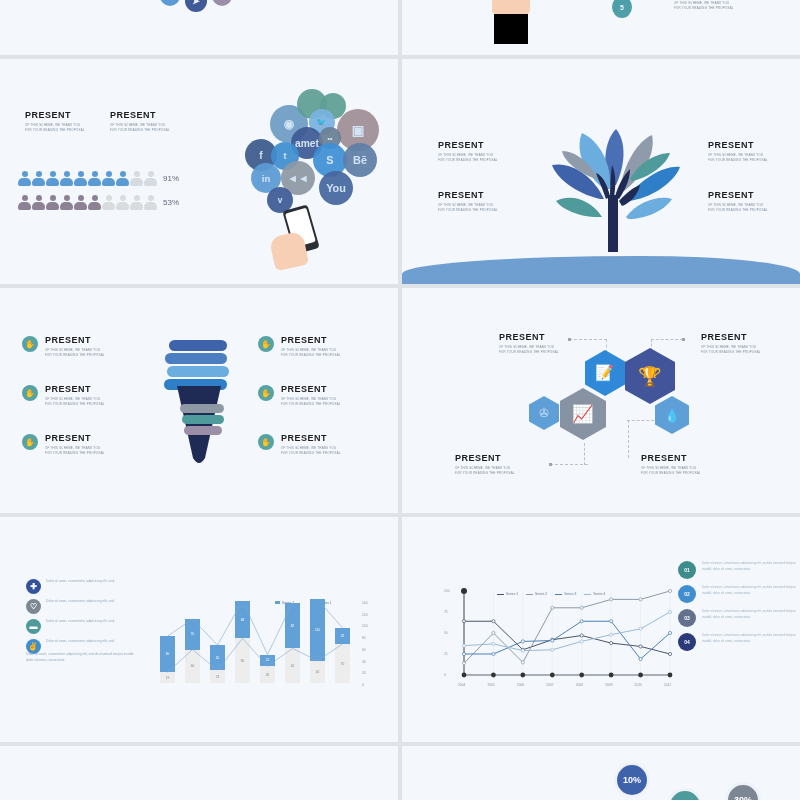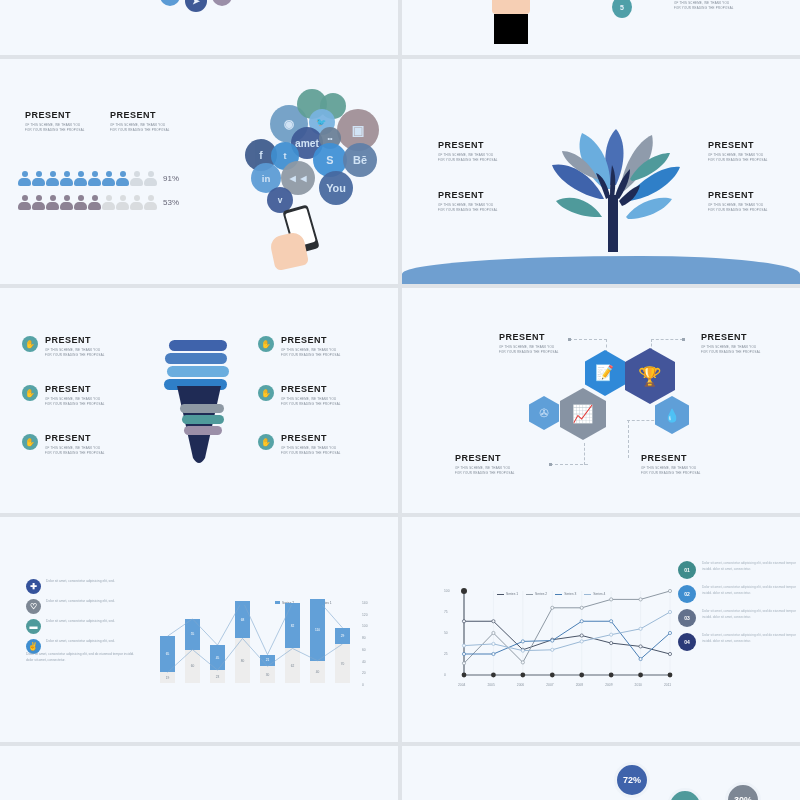--- a/index.html
+++ b/index.html
@@ -586,18 +586,18 @@
         </div>
         <div class="lc-row">
           <div class="num-badge" style="background: rgb(43, 58, 120);">04</div>
           <div class="lc-txt">Dolor sit amet, consectetur adipisicing elit, sed do eiusmod tempor incidid. dolor sit amet, consectetur.</div>
         </div>
       </div>
   </div>
 
   <div class="slide"></div>
   <div class="slide">
-    <div class="pcirc" style="left:212px;top:16px;width:30px;height:30px;background:#3f63ab;">72%</div>
+    <div class="pcirc" style="left:212px;top:16px;width:30px;height:30px;background:#3f63ab;">10%</div>
     <div class="pcirc" style="left:265px;top:42px;width:30px;height:30px;background:#4f9a9b;">45%</div>
     <div class="pcirc" style="left:323px;top:36px;width:30px;height:30px;background:#7d8794;">30%</div>
   </div>
 
 </div>
 
 </body></html>

